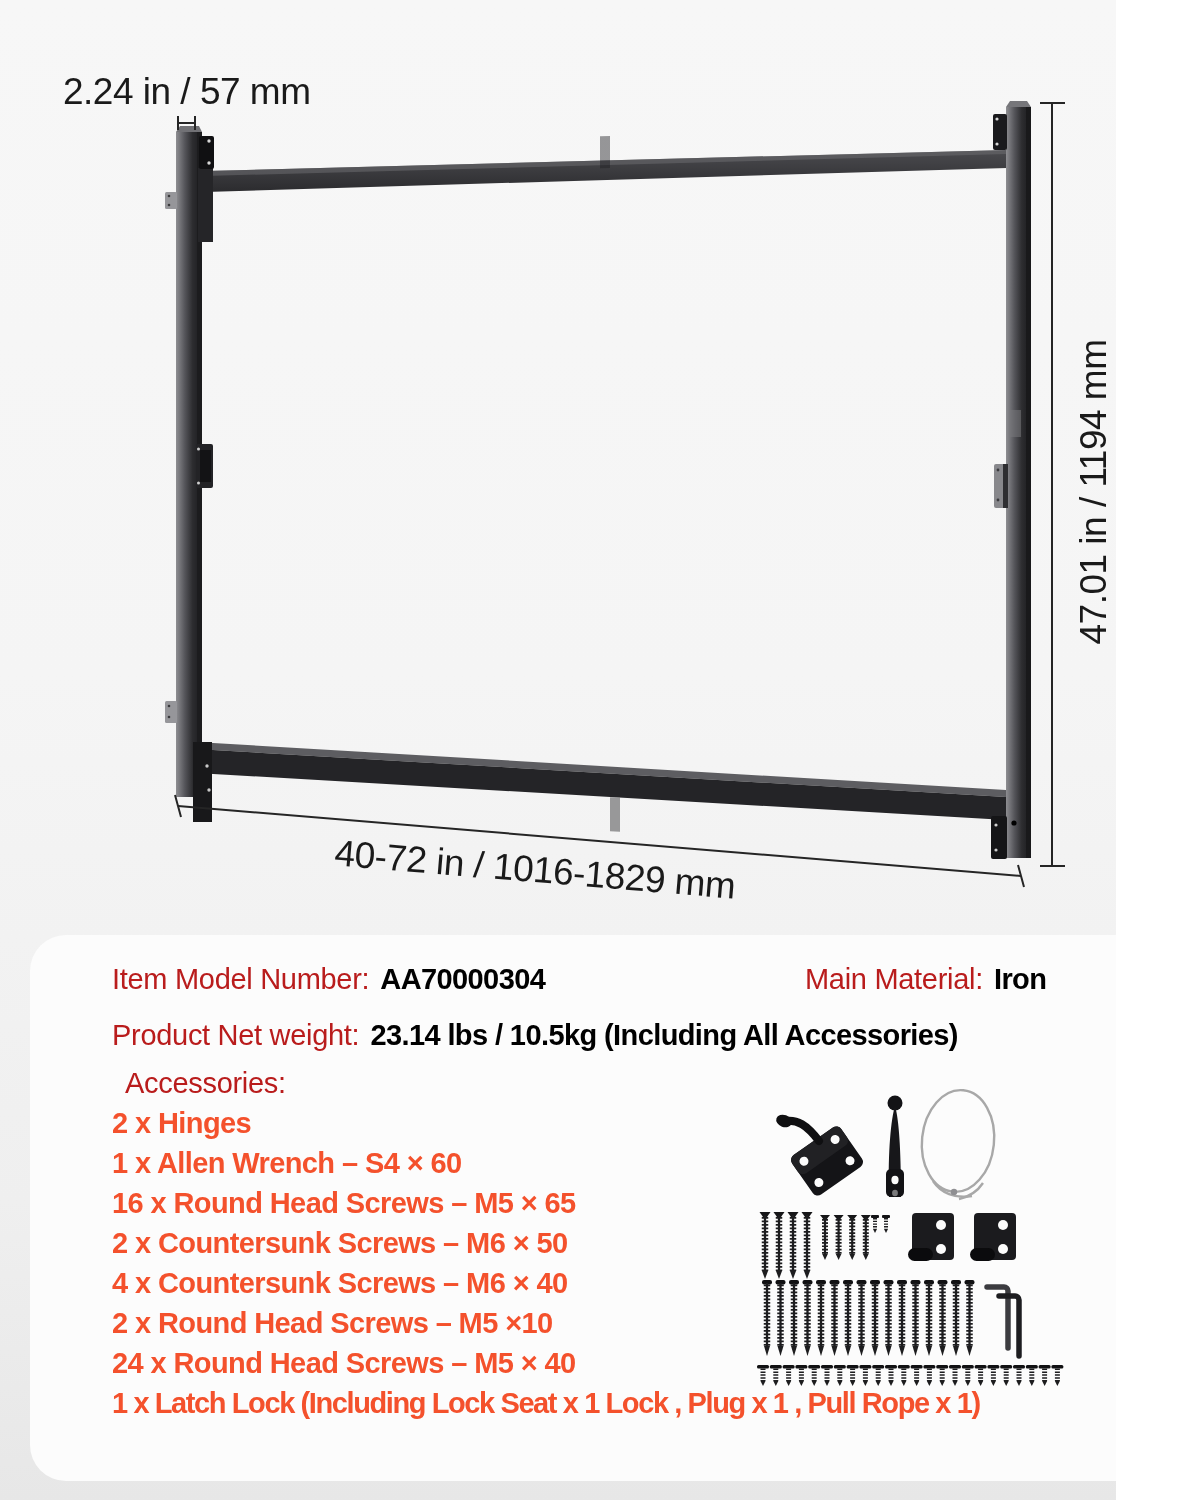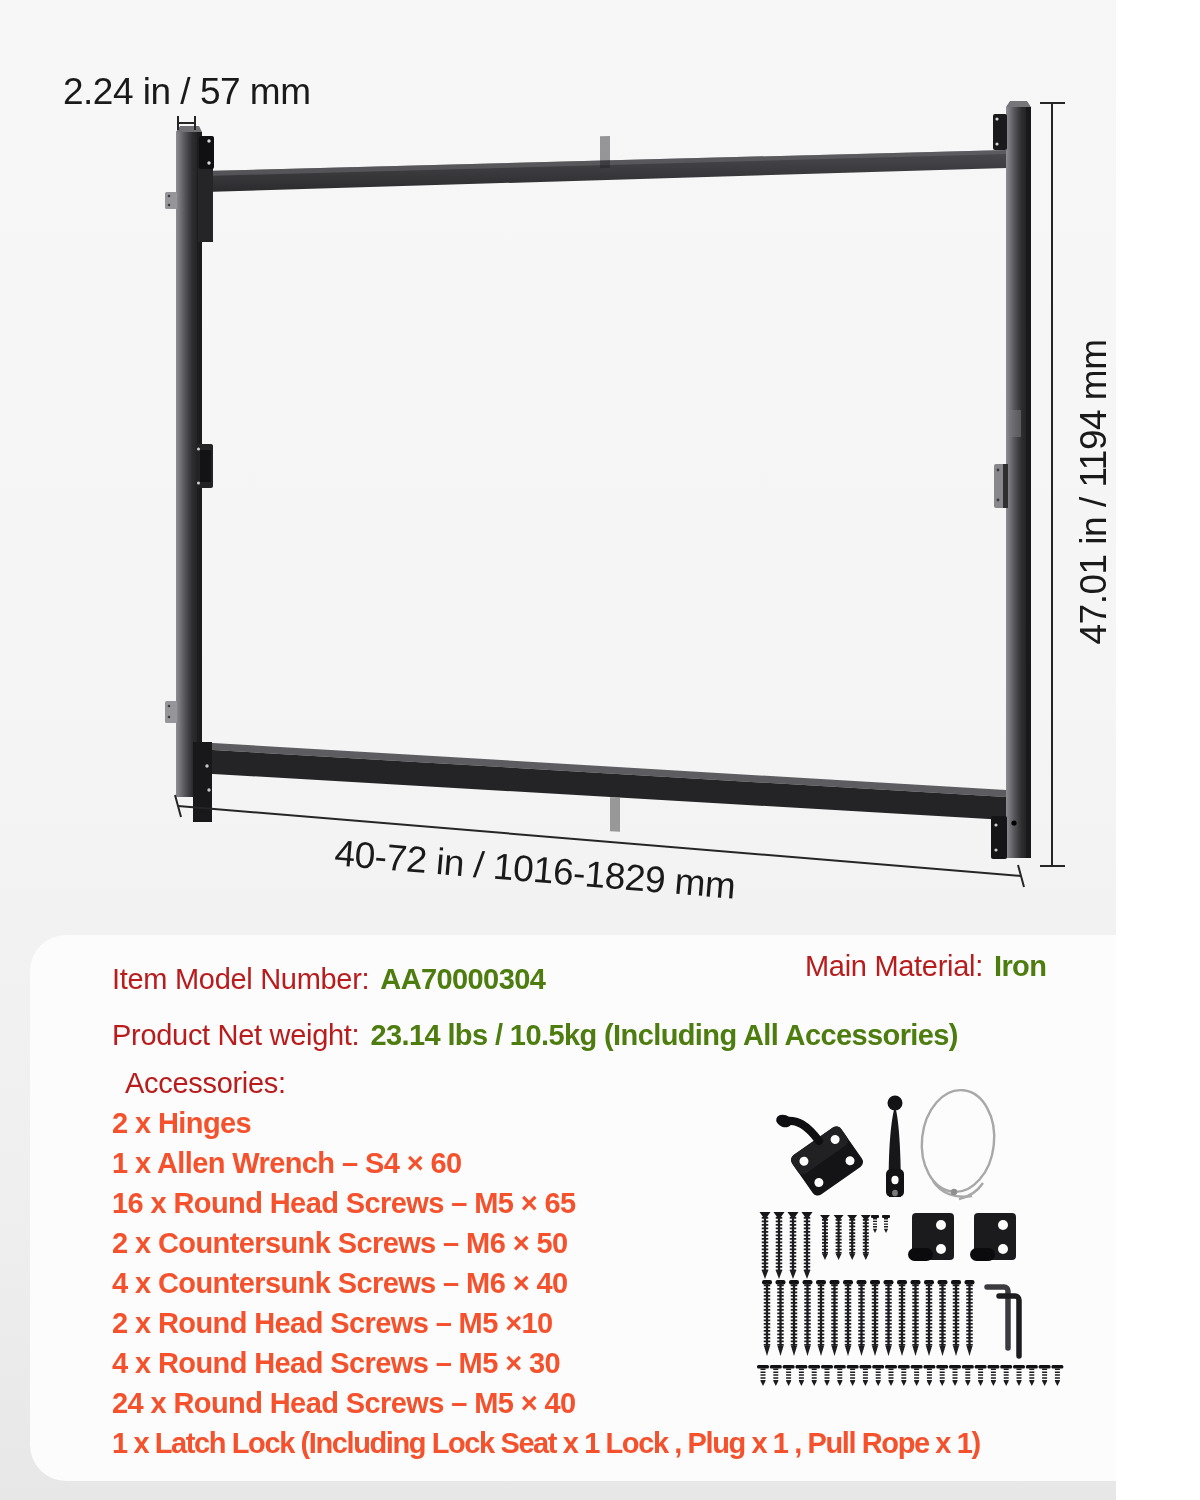--- a/index.html
+++ b/index.html
@@ -4,23 +4,23 @@
 <style>
   html,body{margin:0;padding:0;}
   body{font-family:"Liberation Sans",sans-serif;-webkit-font-smoothing:antialiased;}
   .canvas{position:relative;width:1116px;height:1500px;overflow:hidden;
           background:linear-gradient(180deg,#f7f7f7 0%,#f5f5f5 45%,#efefef 80%,#e7e7e7 100%);}
   .diagram{position:absolute;left:0;top:0;}
   .dim-text{font-family:"Liberation Sans",sans-serif;font-size:37px;fill:#1a1a1a;letter-spacing:-0.5px;}
   .card{position:absolute;left:30px;top:935px;width:1140px;height:546px;background:#fcfcfc;border-radius:36px;}
   .row{position:absolute;font-size:29px;color:#141414;letter-spacing:-0.3px;white-space:nowrap;}
   .lbl{color:#b91c1c;font-weight:normal;}
-  .val{color:#4d7c0f;font-weight:bold;letter-spacing:-0.6px;margin-left:11px;}
+  .val{color:#000000;font-weight:bold;letter-spacing:-0.6px;margin-left:11px;}
   #row-model{left:82px;top:28px;}
-  #row-material{left:775px;top:15px;}
+  #row-material{left:775px;top:28px;}
   #row-weight{left:82px;top:84px;text-align:center;}
   #row-acc-label{left:95px;top:132px;}
   .acc-list{position:absolute;left:82px;top:168px;}
   .acc-item{font-size:29px;font-weight:bold;color:#f4512c;line-height:40px;
             letter-spacing:-0.6px;white-space:nowrap;}
   .acc-item.long{letter-spacing:-1.4px;}
   .photo{position:absolute;left:706px;top:146px;}
 </style>
 </head>
 <body>
@@ -150,21 +150,20 @@
       <span class="lbl">Accessories:</span>
     </div>
 
     <div class="acc-list">
       <div class="acc-item">2 x Hinges</div>
       <div class="acc-item">1 x Allen Wrench – S4 × 60</div>
       <div class="acc-item">16 x Round Head Screws – M5 × 65</div>
       <div class="acc-item">2 x Countersunk Screws – M6 × 50</div>
       <div class="acc-item">4 x Countersunk Screws – M6 × 40</div>
       <div class="acc-item">2 x Round Head Screws – M5 ×10</div>
-      <div class="acc-item">4 x Round Head Screws – M5 × 30</div>
       <div class="acc-item">24 x Round Head Screws – M5 × 40</div>
       <div class="acc-item long">1 x Latch Lock (Including Lock Seat x 1 Lock , Plug x 1 , Pull Rope x 1)</div>
     </div>
 
     <svg class="photo" width="424" height="322" viewBox="0 0 424 322">
       <defs>
         <g id="scrC">
           <polygon points="-5.5,0 5.5,0 2,5 -2,5" fill="#161618"></polygon>
           <line x1="0" y1="5" x2="0" y2="59" stroke="#1d1d1f" stroke-width="6.5" stroke-dasharray="1.8 1.7"></line>
           <line x1="0" y1="3" x2="0" y2="61" stroke="#1d1d1f" stroke-width="2.3"></line>

